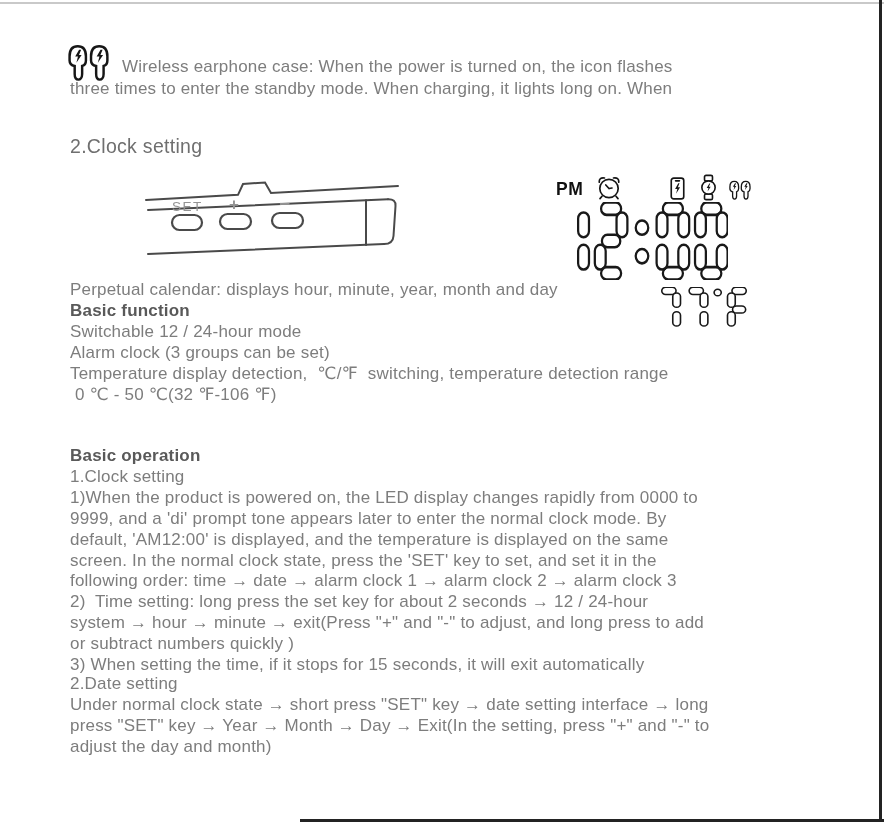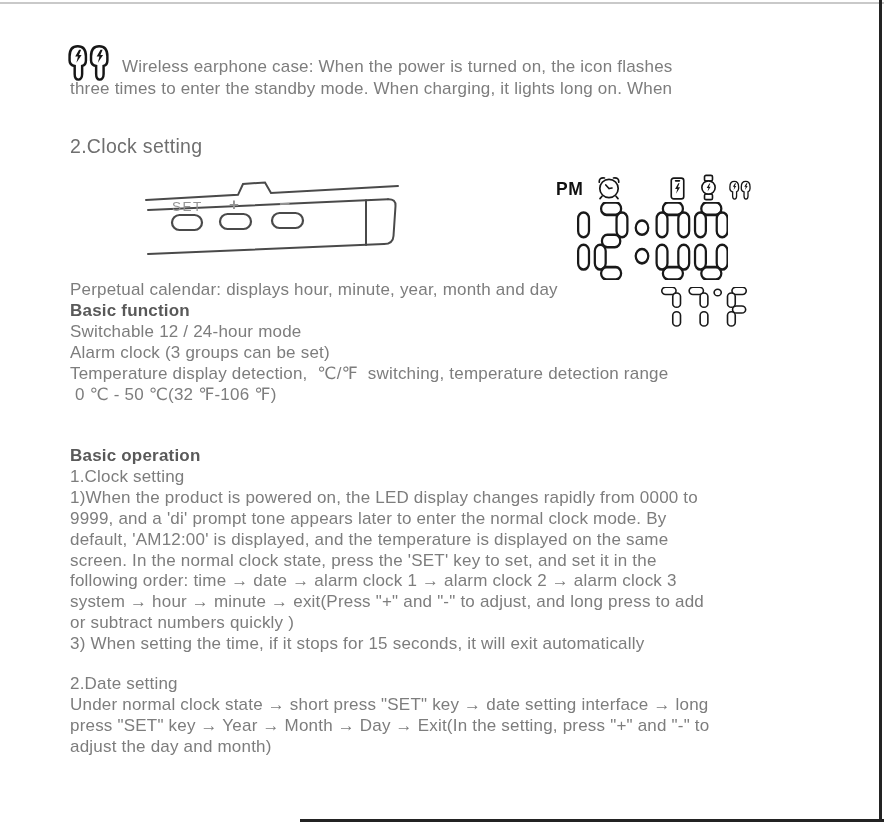--- a/index.html
+++ b/index.html
@@ -163,20 +163,21 @@
   </div>
 
   <div class="para po">
     <div class="line bold">Basic operation</div>
     <div class="line">1.Clock setting</div>
     <div class="line">1)When the product is powered on, the LED display changes rapidly from 0000 to</div>
     <div class="line">9999, and a 'di' prompt tone appears later to enter the normal clock mode. By</div>
     <div class="line">default, 'AM12:00' is displayed, and the temperature is displayed on the same</div>
     <div class="line">screen. In the normal clock state, press the 'SET' key to set, and set it in the</div>
     <div class="line">following order: time → date → alarm clock 1 → alarm clock 2 → alarm clock 3</div>
+    <div class="line">2)  Time setting: long press the set key for about 2 seconds → 12 / 24-hour</div>
     <div class="line">system → hour → minute → exit(Press "+" and "-" to adjust, and long press to add</div>
     <div class="line">or subtract numbers quickly )</div>
     <div class="line">3) When setting the time, if it stops for 15 seconds, it will exit automatically</div>
   </div>
 
   <div class="para pd">
     <div class="line">2.Date setting</div>
     <div class="line">Under normal clock state → short press "SET" key → date setting interface → long</div>
     <div class="line">press "SET" key → Year → Month → Day → Exit(In the setting, press "+" and "-" to</div>
     <div class="line">adjust the day and month)</div>

